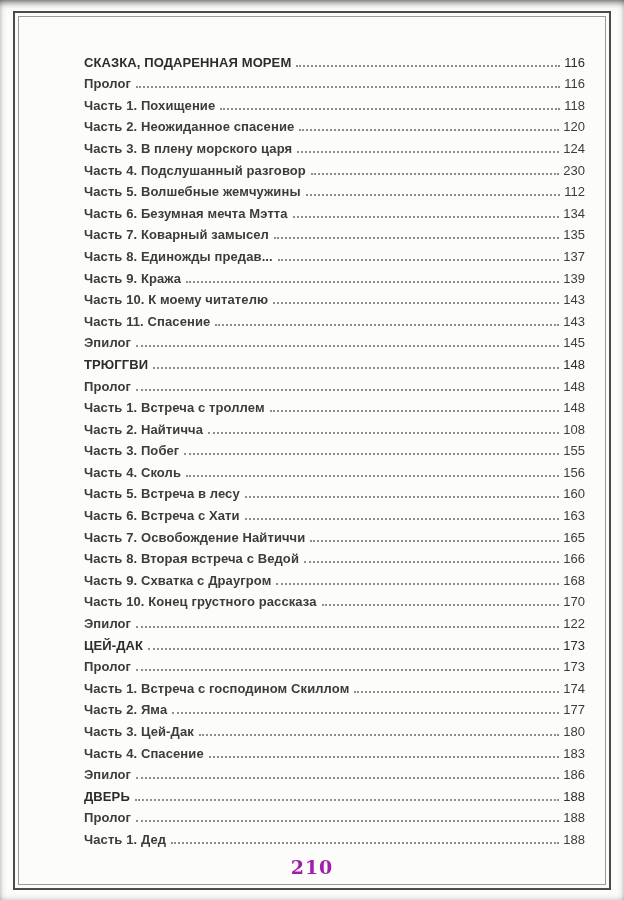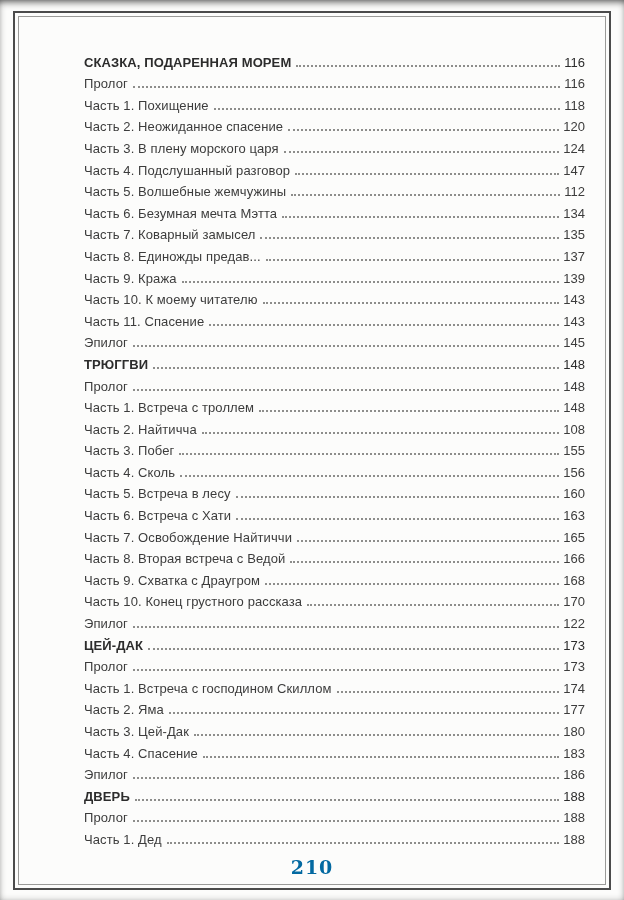--- a/index.html
+++ b/index.html
@@ -44,20 +44,21 @@
   .toc-row {
     display: flex;
     align-items: flex-end;
     height: 21.6px;
     font-size: 13px;
     color: #3c3c3c;
   }
   .toc-row .label {
     white-space: nowrap;
     letter-spacing: 0.1px;
+    font-weight: bold;
   }
   .toc-row.bold .label {
     font-weight: bold;
     color: #2c2c2c;
   }
   .toc-row .leader {
     flex: 1;
     margin: 0 4px 3px 5px;
     border-bottom: 2px dotted #8d8d8b;
     min-width: 12px;
@@ -73,21 +74,21 @@
   .page-number {
     position: absolute;
     bottom: 22px;
     left: 0;
     right: 0;
     text-align: center;
     font-family: "DejaVu Serif", serif;
     font-weight: bold;
     font-size: 19px;
     letter-spacing: 1px;
-    color: #0369a1;
+    color: #a21caf;
   }
 </style>
 </head>
 <body>
 
 <div class="page">
   <div class="frame-outer"></div>
   <div class="frame-inner"></div>
 
   <div class="toc" id="toc">
@@ -112,21 +113,21 @@
     <span class="pagenum">120</span>
   </div>
       <div class="toc-row">
     <span class="label">Часть 3. В плену морского царя</span>
     <span class="leader"></span>
     <span class="pagenum">124</span>
   </div>
       <div class="toc-row">
     <span class="label">Часть 4. Подслушанный разговор</span>
     <span class="leader"></span>
-    <span class="pagenum">147</span>
+    <span class="pagenum">230</span>
   </div>
       <div class="toc-row">
     <span class="label">Часть 5. Волшебные жемчужины</span>
     <span class="leader"></span>
     <span class="pagenum">112</span>
   </div>
       <div class="toc-row">
     <span class="label">Часть 6. Безумная мечта Мэтта</span>
     <span class="leader"></span>
     <span class="pagenum">134</span>

